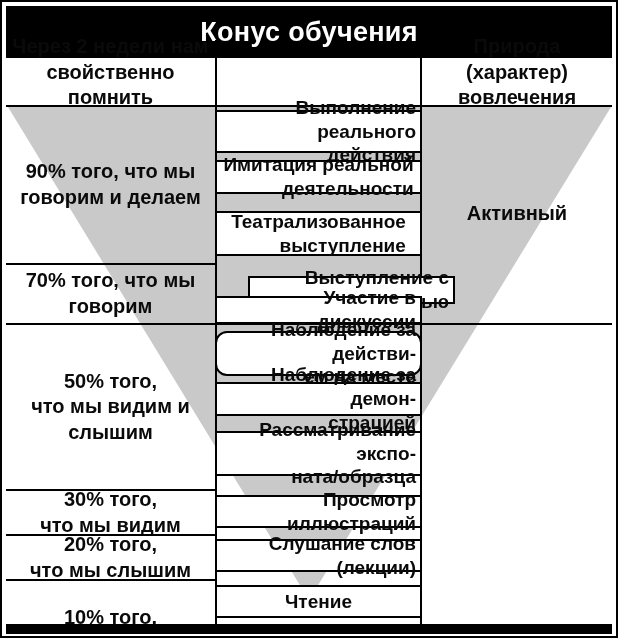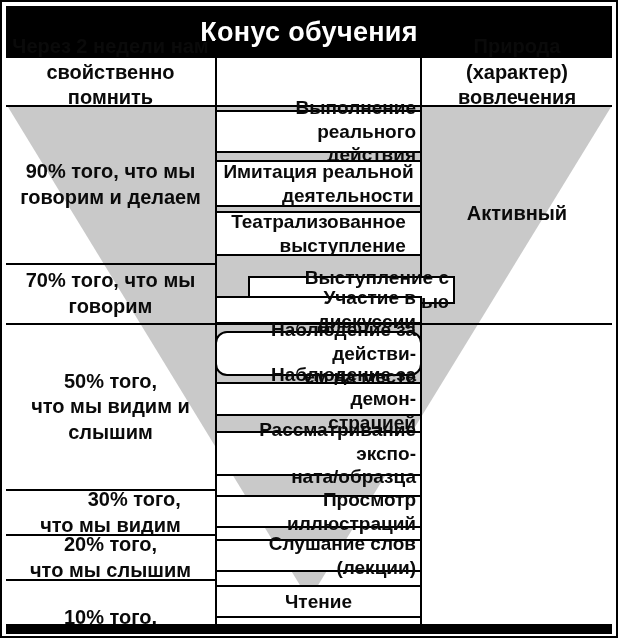--- a/index.html
+++ b/index.html
@@ -65,32 +65,32 @@
   <div class="hline full" style="top:103px;"></div>
 
   <div class="cell" style="left:4px; top:105px; width:209px; height:156px;">90% того, что мы
 говорим и делаем</div>
   <div class="hline left-col" style="top:261px;"></div>
   <div class="cell" style="left:4px; top:263px; width:209px; height:58px;">70% того, что мы говорим</div>
   <div class="hline full" style="top:321px;"></div>
   <div class="cell" style="left:4px; top:323px; width:209px; height:164px;">50% того,
 что мы видим и слышим</div>
   <div class="hline left-col" style="top:487px;"></div>
-  <div class="cell" style="left:4px; top:489px; width:209px; height:43px;text-align:right;">30% того,
+  <div class="cell" style="left:4px; top:489px; width:209px; height:43px;">30% того,
 что мы видим</div>
   <div class="hline left-col" style="top:532px;"></div>
   <div class="cell" style="left:4px; top:534px; width:209px; height:43px;">20% того,
 что мы слышим</div>
   <div class="hline left-col" style="top:577px;"></div>
   <div class="cell" style="left:4px; top:579px; width:209px; height:43px;margin-top:28px;">10% того,
 что мы читаем</div>
 
   <div class="abox" style="top:108px; height:43px;">Выполнение реального
 действия</div>
-  <div class="abox" style="top:158px; height:47px;">Имитация реальной
+  <div class="abox" style="top:158px; height:34px;">Имитация реальной
 деятельности</div>
   <div class="abox" style="top:209px; height:45px;">Театрализованное
 выступление</div>
   <div class="abox" style="top:274px; height:16px;margin-left:33px;">Выступление с речью</div>
   <div class="abox" style="top:294px; height:27px;">Участие в дискуссии</div>
   <div class="abox" style="top:329px; height:45px;border-radius:12px;">Наблюдение за действи-
 ем на месте</div>
   <div class="abox" style="top:380px; height:34px;">Наблюдение за демон-
 страцией</div>
   <div class="abox" style="top:429px; height:45px;">Рассматривание экспо-

